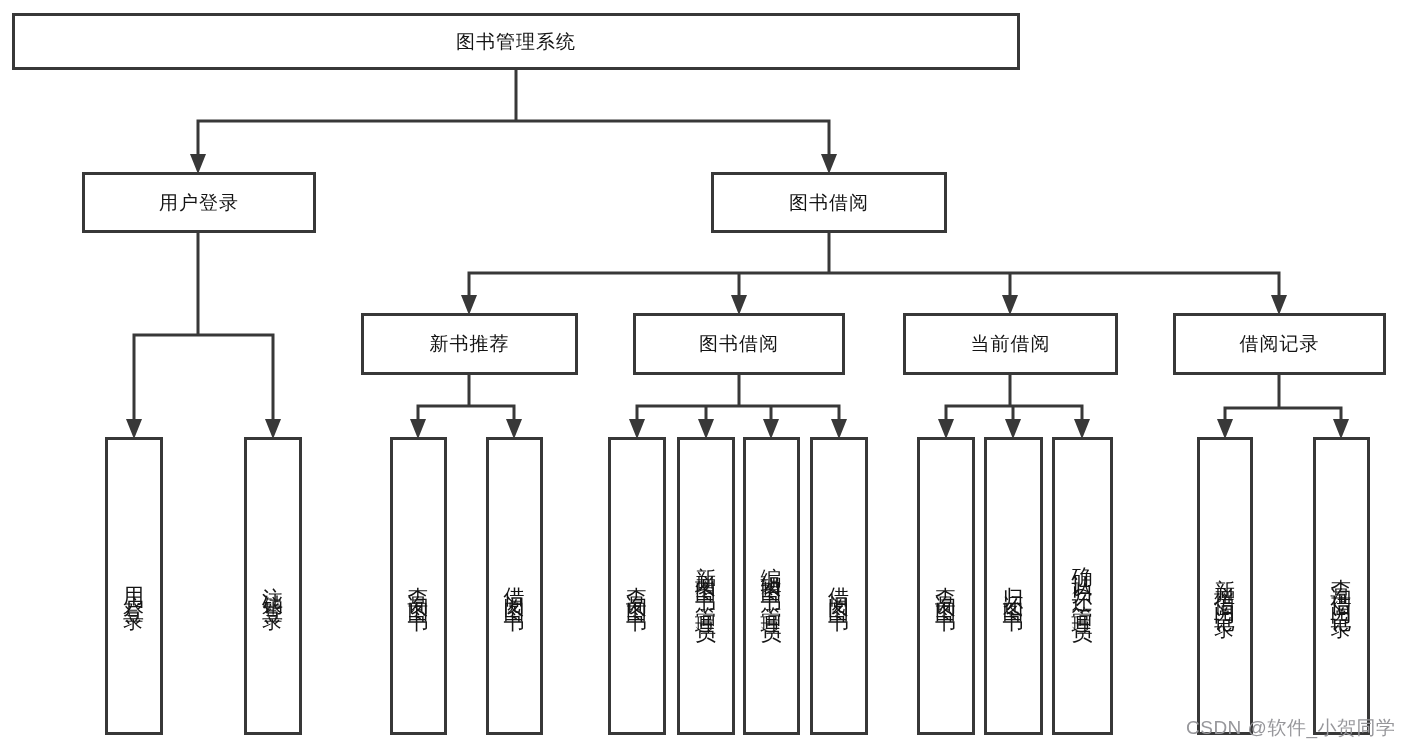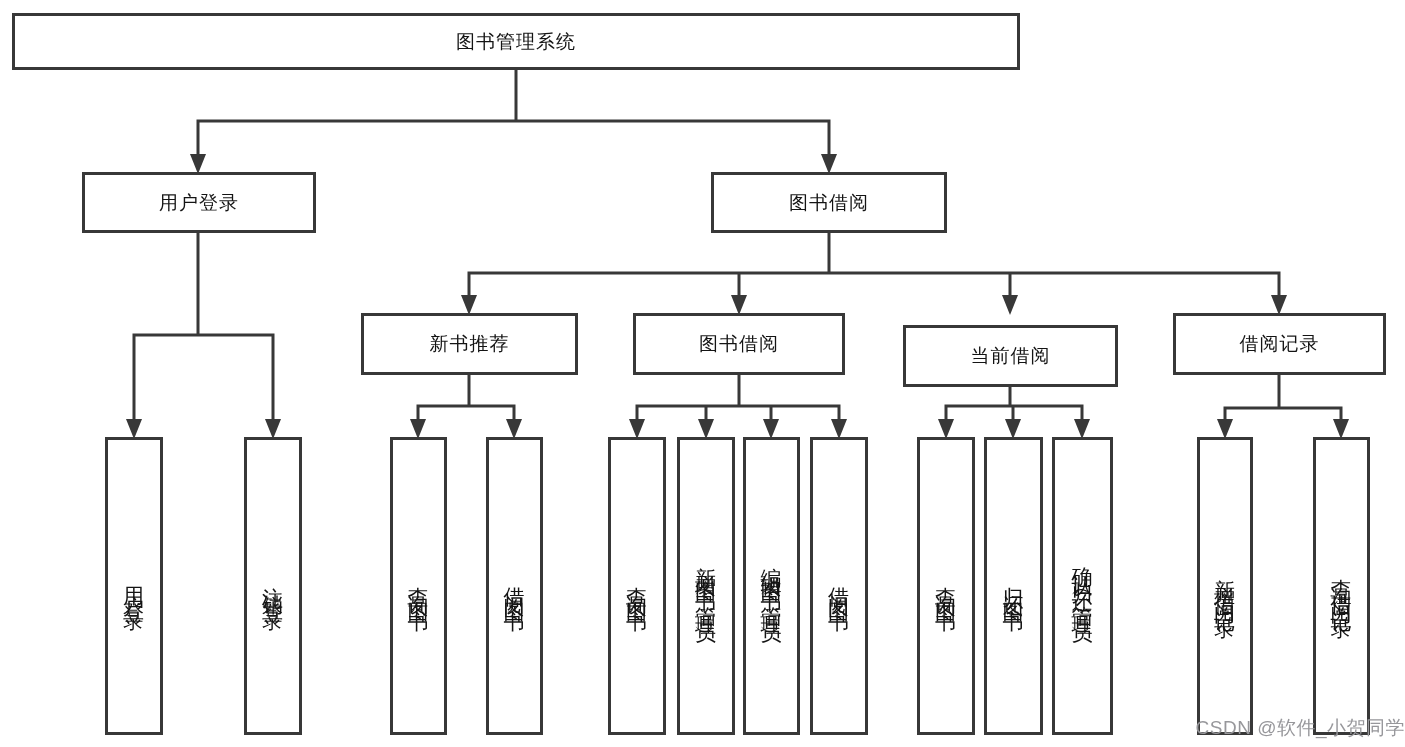--- a/index.html
+++ b/index.html
@@ -17,21 +17,21 @@
   .vbox{
     position:absolute;z-index:2;box-sizing:border-box;
     background:#ffffff;border:3px solid #383838;
     display:flex;align-items:center;justify-content:center;
     writing-mode:vertical-rl;text-orientation:mixed;
     font-size:21px;color:#141414;letter-spacing:8px;line-height:1;
     top:437px;height:298px;
   }
   #watermark{
     position:absolute;z-index:3;left:1186px;top:715px;width:219px;
-    font-size:19px;color:#97979b;white-space:nowrap;letter-spacing:0.5px;text-align:right;
+    font-size:19px;color:#97979b;white-space:nowrap;letter-spacing:0.5px;
   }
 </style>
 </head>
 <body>
 
 <div id="canvas">
 
   <svg id="wires" width="1405" height="747" viewBox="0 0 1405 747">
     <g stroke="#383838" stroke-width="3" fill="none" stroke-linecap="square">
 
@@ -72,21 +72,21 @@
     </g>
   </svg>
 
   <div class="hbox" style="left:12px;top:13px;width:1008px;height:57px;">图书管理系统</div>
 
   <div class="hbox" style="left:82px;top:172px;width:234px;height:61px;">用户登录</div>
   <div class="hbox" style="left:711px;top:172px;width:236px;height:61px;">图书借阅</div>
 
   <div class="hbox" style="left:633px;top:313px;width:212px;height:62px;">图书借阅</div>
   <div class="hbox" style="left:361px;top:313px;width:217px;height:62px;">新书推荐</div>
-  <div class="hbox" style="left:903px;top:313px;width:215px;height:62px;margin-top:12px;">当前借阅</div>
+  <div class="hbox" style="left:903px;top:313px;width:215px;height:62px;">当前借阅</div>
   <div class="hbox" style="left:1173px;top:313px;width:213px;height:62px;">借阅记录</div>
 
   <div class="vbox" style="left:105px;width:58px;">用户登录</div>
   <div class="vbox" style="left:244px;width:58px;">注销登录</div>
 
   <div class="vbox" style="left:390px;width:57px;">查询图书</div>
   <div class="vbox" style="left:486px;width:57px;">借阅图书</div>
 
   <div class="vbox" style="left:608px;width:58px;">查询图书</div>
   <div class="vbox" style="left:677px;width:58px;">新增图书（管理员）</div>

